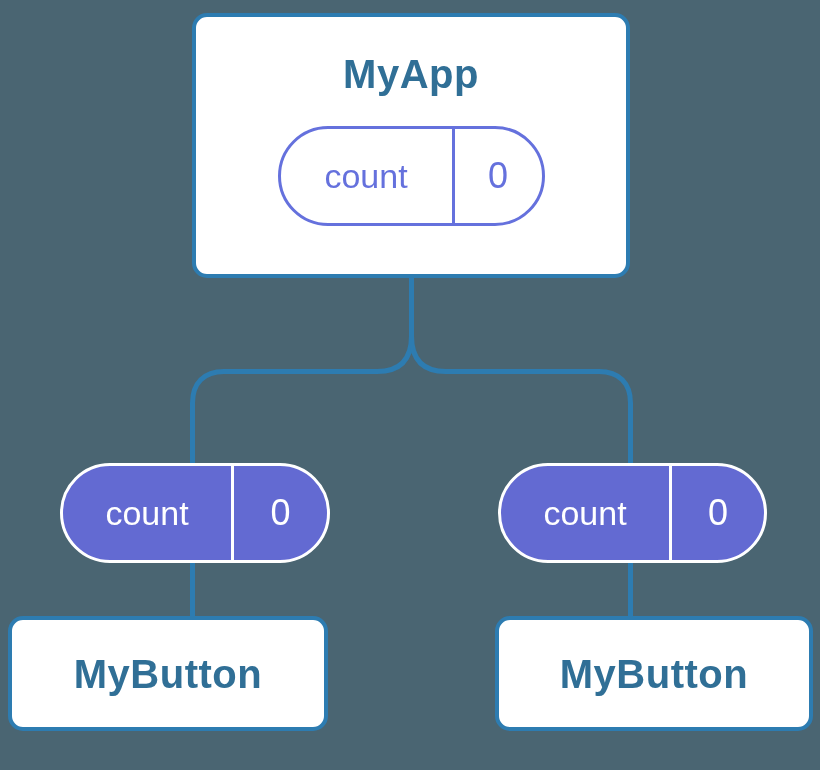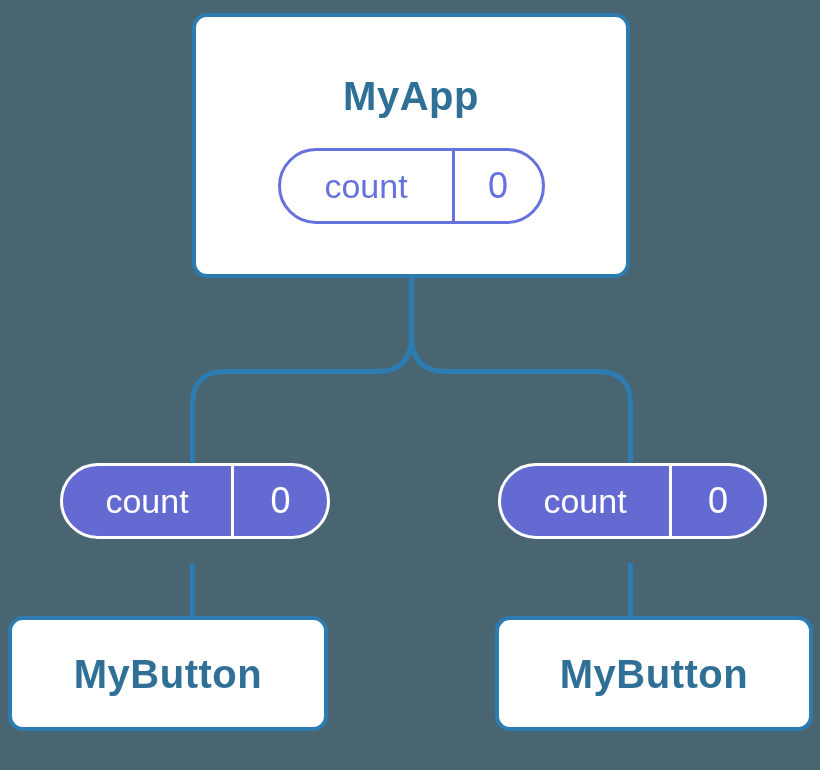--- a/index.html
+++ b/index.html
@@ -35,39 +35,39 @@
     background: var(--card-white);
     border: 4px solid var(--connector-blue);
     border-radius: 15px;
     display: flex;
     flex-direction: column;
     align-items: center;
   }
   .card-root {
     left: 192px; top: 13px;
     width: 438px; height: 265px;
-    padding-top: 56px;
+    padding-top: 34px;
   }
   .card-child {
     top: 616px;
     height: 115px;
     justify-content: center;
   }
   .card-child-left  { left: 8px;  width: 320px; }
   .card-child-right { left: 495px; width: 318px; }
   .card-title {
     font-size: 40px;
     font-weight: 700;
     color: var(--component-text);
     line-height: 46px;
     letter-spacing: 0.5px;
   }
   .pill {
     position: absolute;
-    height: 76px;
+    height: 100px;
     border-radius: 50px;
     display: flex;
     align-items: stretch;
     overflow: hidden;
     font-size: 34px;
   }
   .pill-outline {
     position: relative;
     margin-top: 29px;
     width: 267px;

